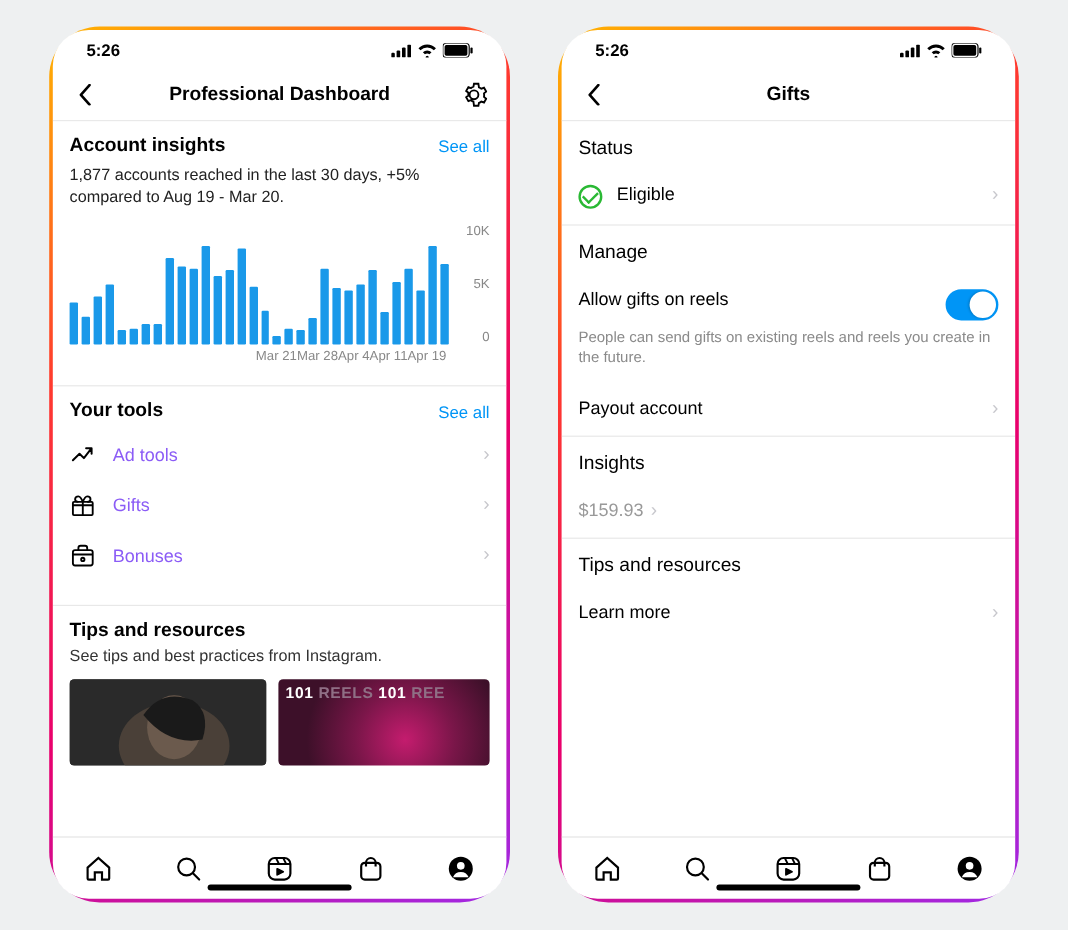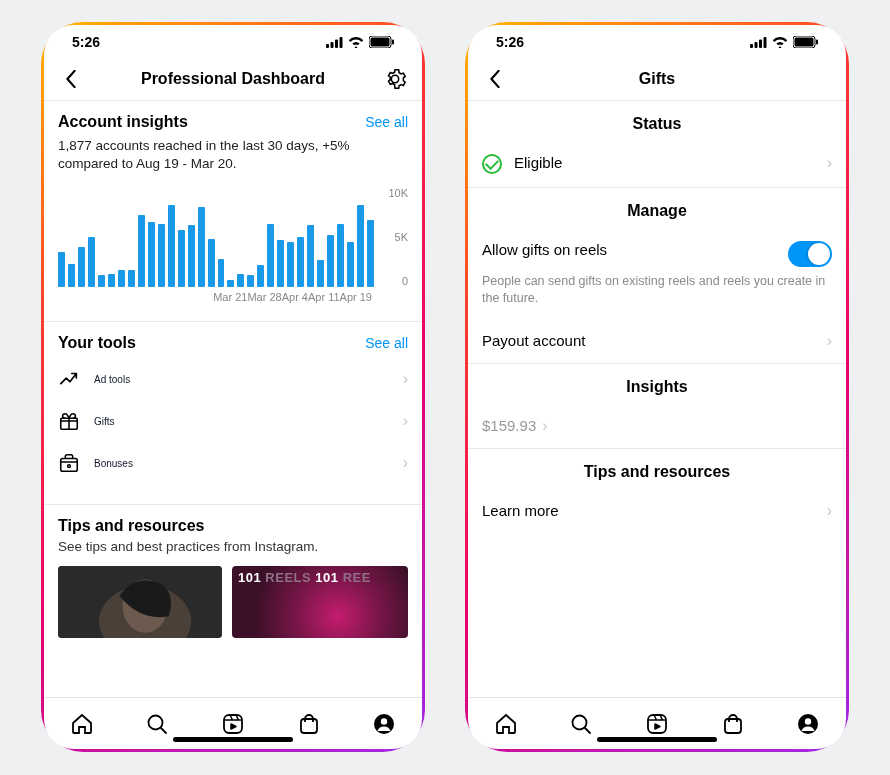--- a/index.html
+++ b/index.html
@@ -77,21 +77,21 @@
   .chart-xaxis {
     position:absolute; left:0; right:34px; bottom:0; height:16px;
     display:flex; justify-content:flex-end;
     font-size:11px; color:#888; padding:0 2px;
   }
   .tool-row {
     display:flex; align-items:center; gap:14px;
     padding:10px 0;
     cursor:pointer;
   }
-  .tool-row .label { flex:1; font-size:10px; color:#0f172a; }
+  .tool-row .label { flex:1; font-size:15px; color:#8b5cf6; }
   .chev { color:#c7c7cc; font-size:16px; }
   .tips-sub { font-size:13.5px; color:#333; margin-top:4px; margin-bottom:12px; }
   .cards { display:flex; gap:10px; }
   .card {
     flex:1; height:72px; border-radius:4px; overflow:hidden; position:relative;
   }
   .card.a { background:linear-gradient(130deg,#2b2b2b,#5a5a5a); }
   .card.b {
     background:
       radial-gradient(circle at 60% 70%, #c41c6e 0%, #7a1649 35%, #3d1029 70%);
@@ -104,21 +104,21 @@
     height:52px; border-top:1px solid #e5e5e5;
     display:flex; justify-content:space-around; align-items:center;
   }
   .home-indicator {
     position:absolute; bottom:7px; left:50%; transform:translateX(-50%);
     width:120px; height:5px; background:#000; border-radius:3px;
   }
   .content { flex:1; overflow:hidden; }
 
   
-  .group-title { font-weight:700; font-size:16px; padding: 14px 14px 8px; text-align: center; }
+  .group-title { font-weight:400; font-size:16px; padding: 14px 14px 8px; }
   .row {
     display:flex; align-items:flex-start; padding:13px 14px;
     font-size:15px; cursor:pointer;
   }
   .row .rlabel { flex:1; }
   .row .rvalue { color:#999; font-size:15px; margin-right:6px; }
   .divider { border-top:1px solid #e8e8e8; }
   .caption { font-size:12.5px; color:#8a8a8a; padding:0 14px 12px; line-height:1.35; }
   .switch {
     width:44px; height:26px; border-radius:26px; background:#0095f6; position:relative;

